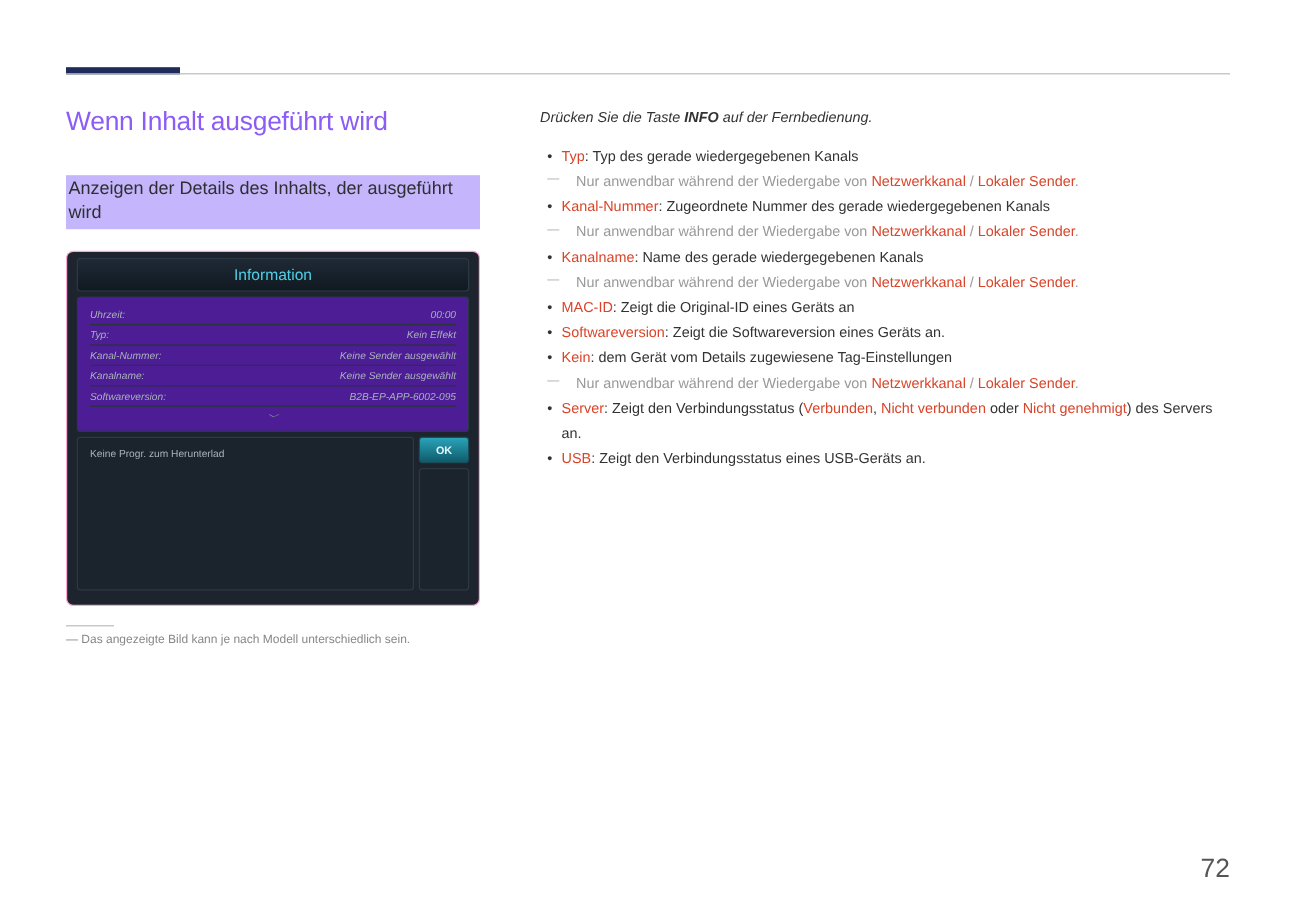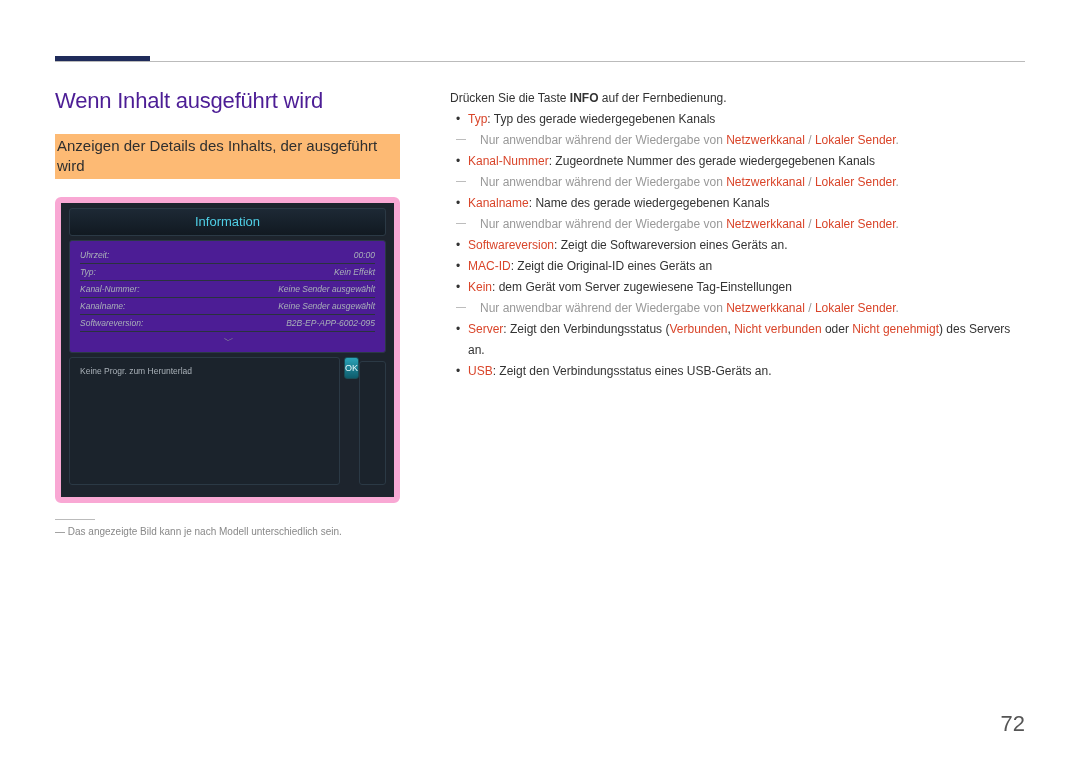--- a/index.html
+++ b/index.html
@@ -34,37 +34,37 @@
     left: 55px;
     right: 55px;
     display: flex;
     gap: 50px;
   }
   .left-col { width: 345px; flex: 0 0 345px; }
   .right-col { flex: 1; font-size: 12px; line-height: 1.75; }
   h1.page-title {
     font-size: 22px;
     font-weight: 400;
-    color: #4c1d95;
-    margin-bottom: 20px;
+    color: #8b5cf6;
+    margin-bottom: 32px;
     letter-spacing: -0.2px;
   }
   .yellow-subtitle {
-    background: #fdba74;
+    background: #c4b5fd;
     color: #2f2f2f;
     font-size: 15px;
     font-weight: 400;
     padding: 2px 2px;
     line-height: 1.35;
     margin-bottom: 18px;
   }
   
   .info-panel {
     width: 345px;
-    border: 6px solid #f9a8d4;
+    border: 1px solid #f9a8d4;
     border-radius: 6px;
     background: #1d242d;
     overflow: hidden;
     padding-bottom: 12px;
   }
   .info-title-bar {
     height: 28px;
     margin: 5px 8px 0 8px;
     border: 1px solid #2b3945;
     border-radius: 3px;
@@ -109,21 +109,22 @@
     border-radius: 3px;
     background: #1b232c;
     height: 128px;
     color: #a9b1b8;
     font-size: 8.5px;
     padding: 8px 10px;
   }
   .ok-wrap {
     width: 42px;
     display: flex;
-    flex-direction: row;
+    flex-direction: column;
+    font-weight: bold;
   }
   .ok-btn {
     height: 22px;
     border: 1px solid #1a4d57;
     border-radius: 3px;
     background: linear-gradient(#2aa3b8, #0e5c6c);
     color: #e6f8fb;
     font-size: 9px;
     text-align: center;
     line-height: 20px;
@@ -140,21 +141,21 @@
     border: none;
     border-top: 1px solid #bbb;
     width: 40px;
   }
   .footnote {
     font-size: 10px;
     color: #888;
     margin-top: 6px;
   }
   
-  .intro-line { margin-bottom: 0; }
+  .intro-line { margin-bottom: 11px; font-style: italic; }
   ul.bullets { list-style: none; padding-left: 18px; }
   ul.bullets > li {
     position: relative;
     padding-left: 0;
     margin: 0;
   }
   ul.bullets > li::before {
     content: '•';
     position: absolute;
     left: -12px;
@@ -247,25 +248,25 @@
       </li>
 
       <li><span class="hl">Kanal-Nummer</span><span>: Zugeordnete Nummer des gerade wiedergegebenen Kanals</span>
         <div class="sub-note"><span>Nur anwendbar während der Wiedergabe von </span><span class="hl">Netzwerkkanal</span><span> / </span><span class="hl">Lokaler Sender</span><span>.</span></div>
       </li>
 
       <li><span class="hl">Kanalname</span><span>: Name des gerade wiedergegebenen Kanals</span>
         <div class="sub-note"><span>Nur anwendbar während der Wiedergabe von </span><span class="hl">Netzwerkkanal</span><span> / </span><span class="hl">Lokaler Sender</span><span>.</span></div>
       </li>
 
+      <li><span class="hl">MAC-ID</span><span>: Zeigt die Original-ID eines Geräts an</span></li>
+
       <li><span class="hl">Softwareversion</span><span>: Zeigt die Softwareversion eines Geräts an.</span></li>
 
-      <li><span class="hl">MAC-ID</span><span>: Zeigt die Original-ID eines Geräts an</span></li>
-
-      <li><span class="hl">Kein</span><span>: dem Gerät vom Server zugewiesene Tag-Einstellungen</span>
+      <li><span class="hl">Kein</span><span>: dem Gerät vom Details zugewiesene Tag-Einstellungen</span>
         <div class="sub-note"><span>Nur anwendbar während der Wiedergabe von </span><span class="hl">Netzwerkkanal</span><span> / </span><span class="hl">Lokaler Sender</span><span>.</span></div>
       </li>
 
       <li><span class="hl">Server</span><span>: Zeigt den Verbindungsstatus (</span><span class="hl">Verbunden</span><span>, </span><span class="hl">Nicht verbunden</span><span> oder </span><span class="hl">Nicht genehmigt</span><span>) des Servers an.</span></li>
 
       <li><span class="hl">USB</span><span>: Zeigt den Verbindungsstatus eines USB-Geräts an.</span></li>
     </ul>
   </div>
 </div>
 

